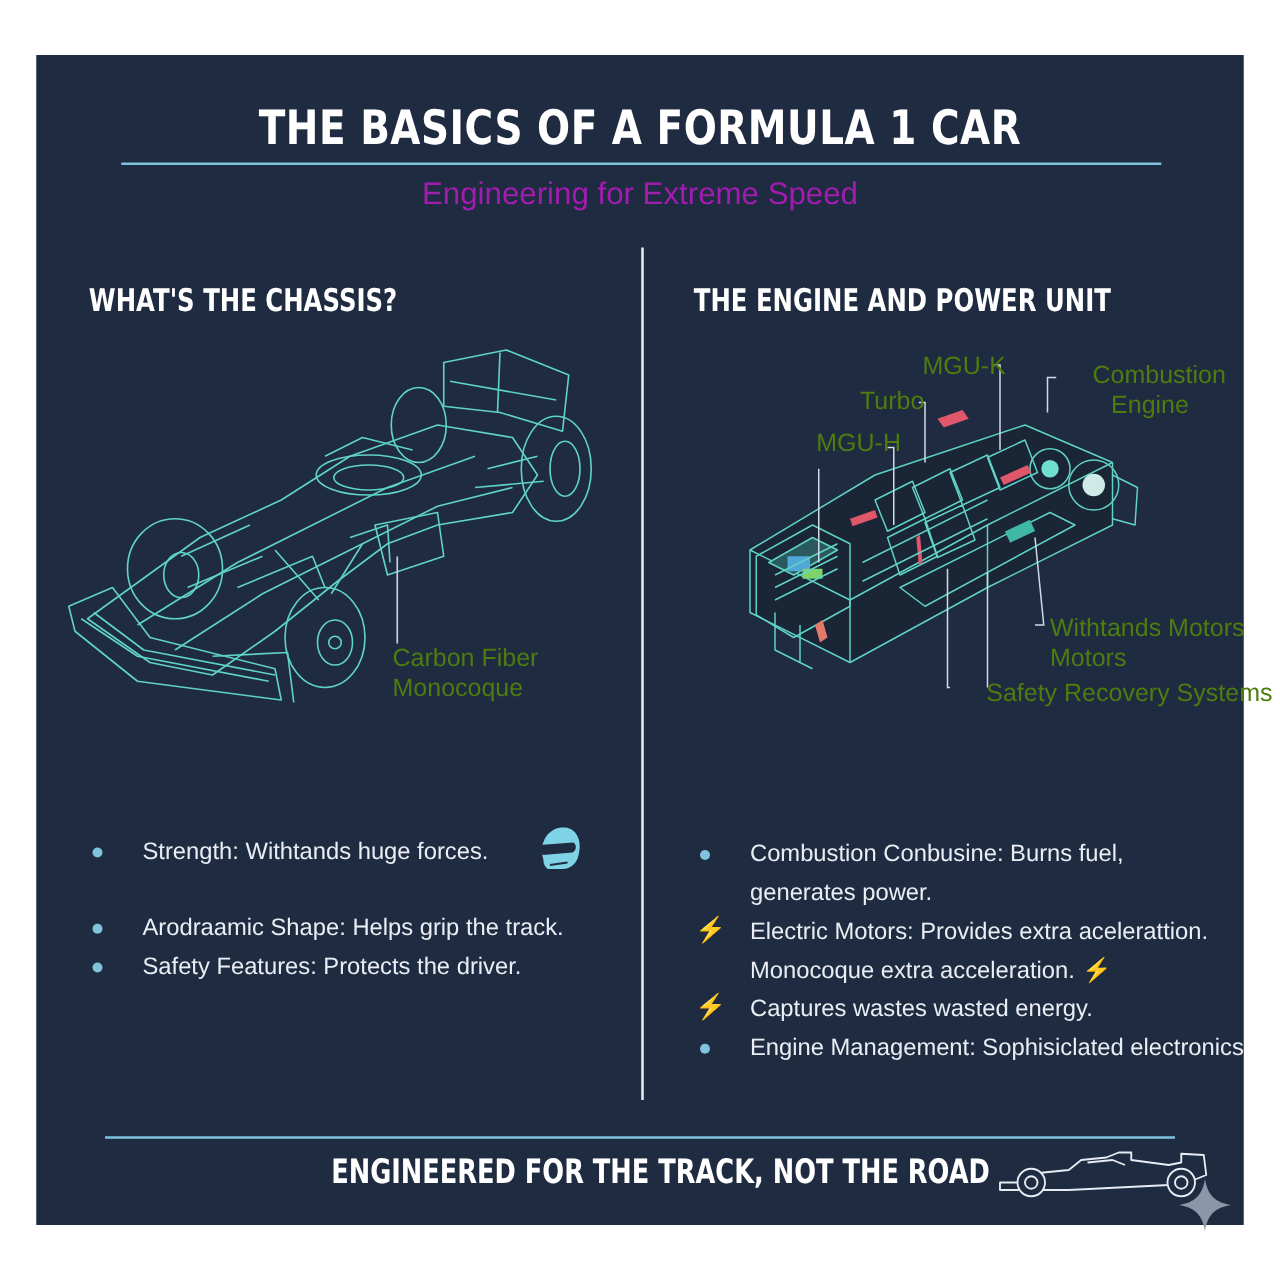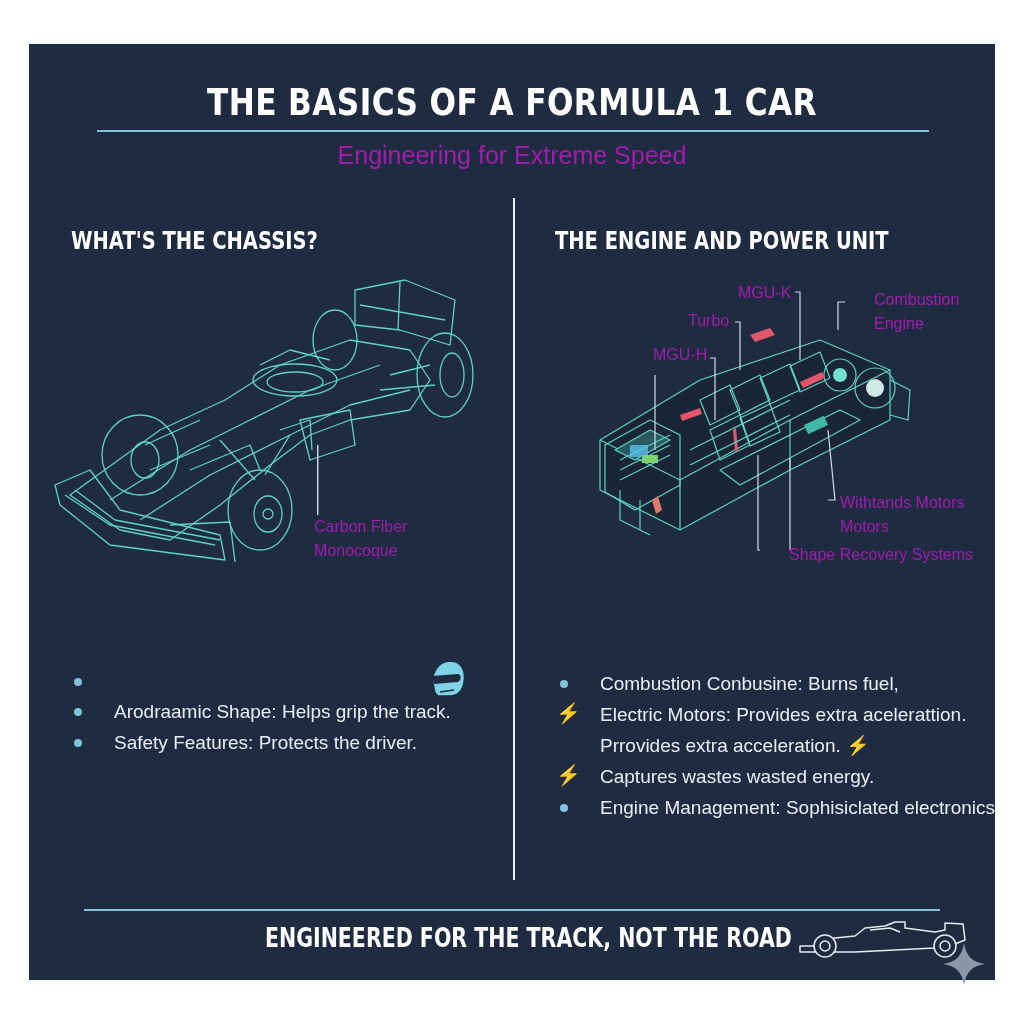--- a/index.html
+++ b/index.html
@@ -6,21 +6,21 @@
   body { width:1024px; height:1024px; background:#ffffff; position:relative; overflow:hidden; font-family:"Liberation Sans", sans-serif; }
   .panel { position:absolute; left:29px; top:44px; width:966px; height:936px; background:#1f2b40; }
   .title { position:absolute; left:0; width:1024px; top:80px; text-align:center; color:#ffffff; font-family:"DejaVu Sans", sans-serif; font-weight:bold; font-size:38px; letter-spacing:0.5px; transform:scaleX(0.82); transform-origin:center; }
   .title-rule { position:absolute; left:97px; top:130px; width:832px; height:2px; background:#7fc3dc; }
   .subtitle { position:absolute; left:0; width:1024px; top:141px; text-align:center; color:#a21caf; font-size:25px; }
   .divider { position:absolute; left:513px; top:198px; width:2px; height:682px; background:#e8eef4; }
   .section-h { position:absolute; color:#ffffff; font-family:"DejaVu Sans", sans-serif; font-weight:bold; font-size:25px; transform:scaleX(0.78); transform-origin:left; white-space:nowrap; }
   .sh-left { left:71px; top:226px; }
   .sh-right { left:555px; top:226px; }
   .illus { position:absolute; }
-  .callout { position:absolute; color:#a21caf; font-size:16px; line-height:24px; white-space:nowrap; }
+  .callout { position:absolute; color:#4d7c0f; font-size:20px; line-height:24px; white-space:nowrap; }
   .list { position:absolute; margin:0; padding:0; list-style:none; }
   .list li { position:relative; color:#e9eef4; font-size:19px; line-height:31px; padding-left:40px; }
   .dot { position:absolute; left:0; top:12px; width:8px; height:8px; border-radius:50%; background:#7fc3dc; }
   .bolt { position:absolute; left:-4px; top:4px; color:#5fd3c6; font-size:20px; line-height:20px; }
   .inline-bolt { color:#5fd3c6; margin-left:6px; }
   .footer-rule { position:absolute; left:84px; top:909px; width:856px; height:2px; background:#7fc3dc; }
   .footer-text { position:absolute; left:265px; top:922px; color:#ffffff; font-family:"DejaVu Sans", sans-serif; font-weight:bold; font-size:27px; transform:scaleX(0.76); transform-origin:left; white-space:nowrap; }
   .helmet { position:absolute; left:428px; top:658px; }
   .footer-car { position:absolute; left:795px; top:918px; }
   .sparkle { position:absolute; left:943px; top:943px; }
@@ -81,20 +81,21 @@
   <svg style="position:absolute;left:3px;top:-70px" width="2" height="70">
       <rect width="1.5" height="70" fill="#c8d3de"></rect>
     </svg>
   <div>Carbon Fiber</div>
   <div>Monocoque</div>
 </div>
 
 <ul class="list" style="left:74px;top:666px;width:420px">
   <li style="margin-bottom:30px">
     <span class="dot"></span>
+    <span>Strength: Withtands huge forces.</span>
   </li>
   <li>
     <span class="dot"></span>
     <span>Arodraamic Shape: Helps grip the track.</span>
   </li>
   <li>
     <span class="dot"></span>
     <span>Safety Features: Protects the driver.</span>
   </li>
 </ul>
@@ -149,39 +150,40 @@
   <path d="M75 95 L75 170"></path>
   <path d="M265 22 L258 22 L258 50"></path>
   <path d="M248 220 L255 220 L248 150"></path>
   <path d="M180 270 L178 270 L178 175"></path>
   <path d="M210 270 L210 178"></path>
 </svg>
 
 <div class="callout" style="left:738px;top:281px">MGU-K</div>
 <div class="callout" style="left:688px;top:309px">Turbo</div>
 <div class="callout" style="left:653px;top:343px">MGU-H</div>
-<div class="callout" style="left:874px;top:288px;text-align:left;width:92px">
+<div class="callout" style="left:874px;top:288px;text-align:center;width:92px">
   <div>Combustion</div>
   <div>Engine</div>
 </div>
 <div class="callout" style="left:840px;top:491px">
   <div>Withtands Motors</div>
   <div>Motors</div>
 </div>
-<div class="callout" style="left:789px;top:543px">Shape Recovery Systems</div>
+<div class="callout" style="left:789px;top:543px">Safety Recovery Systems</div>
 
 <ul class="list" style="left:560px;top:668px;width:440px">
   <li>
     <span class="dot"></span>
     <div>Combustion Conbusine: Burns fuel,</div>
+    <div>generates power.</div>
   </li>
   <li>
     <span class="bolt">⚡</span>
     <div>Electric Motors: Provides extra acelerattion.</div>
-    <div><span>Prrovides extra acceleration.</span><span class="inline-bolt">⚡</span></div>
+    <div><span>Monocoque extra acceleration.</span><span class="inline-bolt">⚡</span></div>
   </li>
   <li>
     <span class="bolt">⚡</span>
     <div>Captures wastes wasted energy.</div>
   </li>
   <li>
     <span class="dot"></span>
     <div style="white-space:nowrap">Engine Management: Sophisiclated electronics</div>
   </li>
 </ul>

